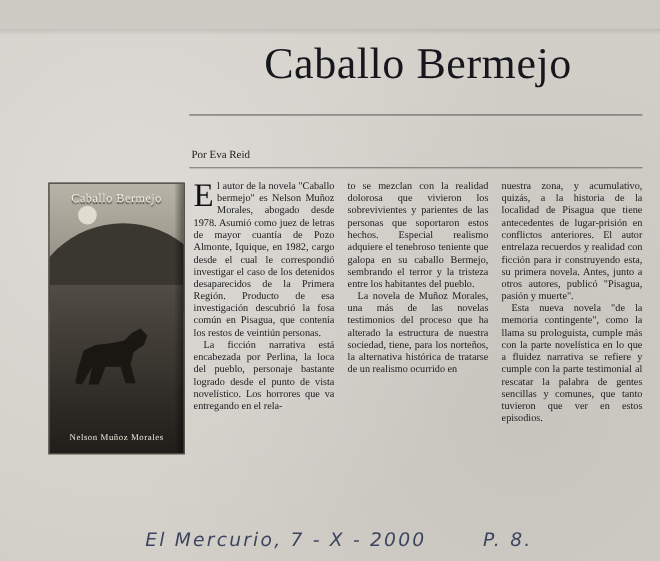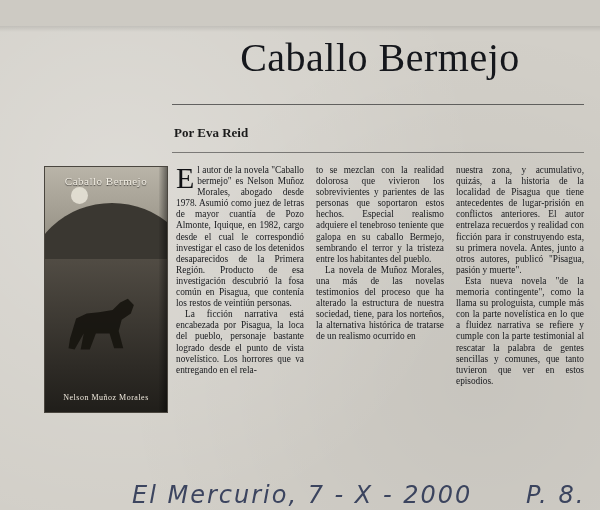--- a/index.html
+++ b/index.html
@@ -55,24 +55,24 @@
     top: 126px;
     width: 412px;
     height: 1px;
     background: #3a3a3a;
     opacity: 0.6;
   }
 
   .byline {
     position: absolute;
     left: 174px;
-    top: 99px;
-    font-family: "Liberation Serif", serif;
-    font-weight: bold;
-    font-size: 13px;
+    top: 110px;
+    font-family: "Liberation Serif", serif;
+    font-weight: normal;
+    font-size: 10px;
     color: #1b1b1b;
   }
 
   
   .cover {
     position: absolute;
     left: 44px;
     top: 140px;
     width: 122px;
     height: 245px;
@@ -185,21 +185,21 @@
     color: #101114;
   }
 
   
   .footnote {
     position: absolute;
     left: 132px;
     top: 455px;
     font-family: "DejaVu Sans", sans-serif;
     font-style: italic;
-    font-size: 24px;
+    font-size: 17px;
     color: #2c3654;
     letter-spacing: 2px;
     opacity: 0.9;
   }
   .footnote .pg {
     margin-left: 44px;
   }
 
   
   .edge-top {
@@ -233,21 +233,21 @@
     <div class="horse"></div>
     <div class="coverTitle">Caballo Bermejo</div>
     <div class="coverAuthor">Nelson Muñoz Morales</div>
     <div class="spine"></div>
   </div>
 
   <div class="cols">
 
     <div class="col">
       <p class="first"><span class="dropcap">E</span><span>l autor de la novela "Caballo bermejo" es Nelson Muñoz Morales, abogado desde 1978. Asumió como juez de letras de mayor cuantía de Pozo Almonte, Iquique, en 1982, cargo desde el cual le correspondió investigar el caso de los detenidos desaparecidos de la Primera Región. Producto de esa investigación descubrió la fosa común en Pisagua, que contenía los restos de veintiún personas.</span></p>
-      <p>La ficción narrativa está encabezada por Pisagua, la loca del pueblo, personaje bastante logrado desde el punto de vista novelístico. Los horrores que va entregando en el rela-</p>
+      <p>La ficción narrativa está encabezada por Perlina, la loca del pueblo, personaje bastante logrado desde el punto de vista novelístico. Los horrores que va entregando en el rela-</p>
     </div>
 
     <div class="col">
       <p class="first">to se mezclan con la realidad dolorosa que vivieron los sobrevivientes y parientes de las personas que soportaron estos hechos. Especial realismo adquiere el tenebroso teniente que galopa en su caballo Bermejo, sembrando el terror y la tristeza entre los habitantes del pueblo.</p>
       <p>La novela de Muñoz Morales, una más de las novelas testimonios del proceso que ha alterado la estructura de nuestra sociedad, tiene, para los norteños, la alternativa histórica de tratarse de un realismo ocurrido en</p>
     </div>
 
     <div class="col">
       <p class="first">nuestra zona, y acumulativo, quizás, a la historia de la localidad de Pisagua que tiene antecedentes de lugar-prisión en conflictos anteriores. El autor entrelaza recuerdos y realidad con ficción para ir construyendo esta, su primera novela. Antes, junto a otros autores, publicó "Pisagua, pasión y muerte".</p>
       <p>Esta nueva novela "de la memoria contingente", como la llama su prologuista, cumple más con la parte novelística en lo que a fluidez narrativa se refiere y cumple con la parte testimonial al rescatar la palabra de gentes sencillas y comunes, que tanto tuvieron que ver en estos episodios.</p>

